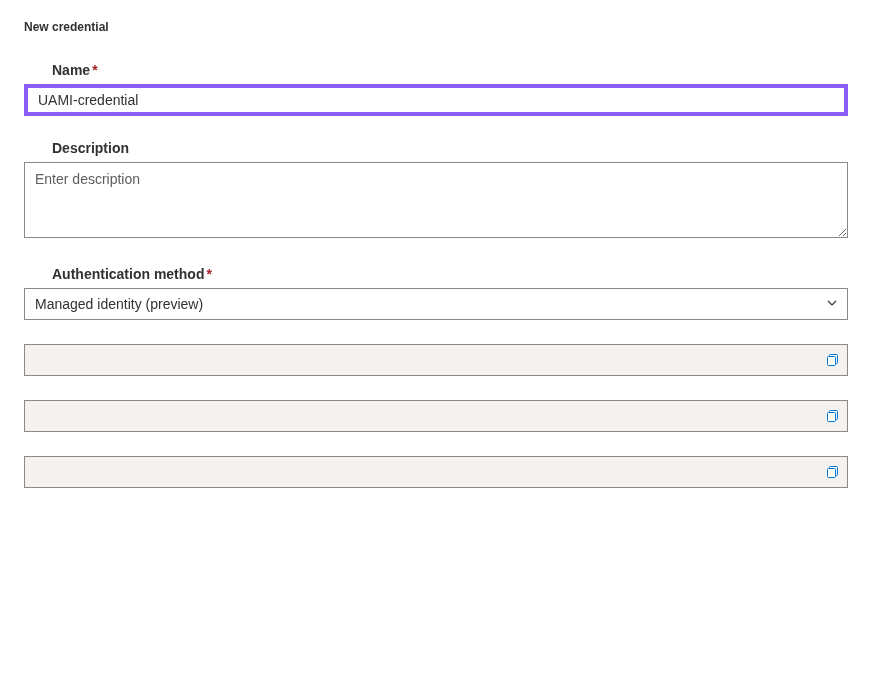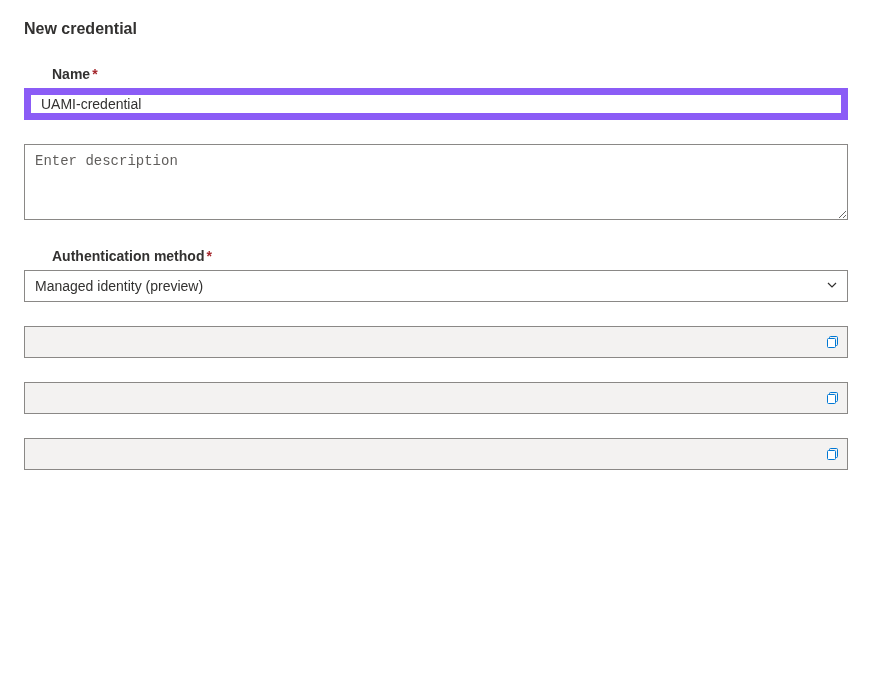--- a/index.html
+++ b/index.html
@@ -4,21 +4,21 @@
   <style>
     body {
       font-family: 'Segoe UI', Tahoma, Geneva, sans-serif;
       margin: 0;
       padding: 20px 24px;
       color: #323130;
       width: 872px;
       box-sizing: border-box;
     }
     .page-title {
-      font-size: 16px;
+      font-size: 12px;
       font-weight: 600;
       margin: 0 0 28px 0;
       color: #323130;
     }
     .field-group {
       margin-bottom: 24px;
     }
     .field-label {
       font-size: 14px;
       font-weight: 600;
@@ -30,31 +30,31 @@
     .required-asterisk {
       color: #a4262c;
       margin-left: 2px;
     }
     .text-input {
       width: 100%;
       box-sizing: border-box;
       padding: 6px 10px;
       font-size: 14px;
       font-family: inherit;
-      border: 7px solid #8b5cf6;
+      border: 4px solid #8b5cf6;
       background: #fff;
       color: #323130;
       height: 32px;
     }
     .textarea-input {
       width: 100%;
       box-sizing: border-box;
       padding: 8px 10px;
       font-size: 14px;
-      font-family: Liberation Mono, monospace;
+      font-family: Liberation Sans, sans-serif;
       border: 1px solid #8a8886;
       background: #fff;
       color: #b91c1c;
       height: 76px;
       resize: both;
     }
     .textarea-input::placeholder,
     .select-placeholder {
       color: #605e5c;
     }
@@ -117,20 +117,23 @@
 <h1 class="page-title">New credential</h1>
 
 <div class="field-group">
   <label class="field-label">
     <span>Name</span><span class="required-asterisk">*</span>
   </label>
   <input type="text" class="text-input" value="UAMI-credential" style="">
 </div>
 
 <div class="field-group">
+  <label class="field-label">
+    <span>Description</span>
+  </label>
   <textarea class="textarea-input" placeholder="Enter description" style=""></textarea>
 </div>
 
 <div class="field-group">
   <label class="field-label">
     <span>Authentication method</span><span class="required-asterisk">*</span>
   </label>
   <div class="select-wrapper">
     <div class="select-box">
       <span>Managed identity (preview)</span>

